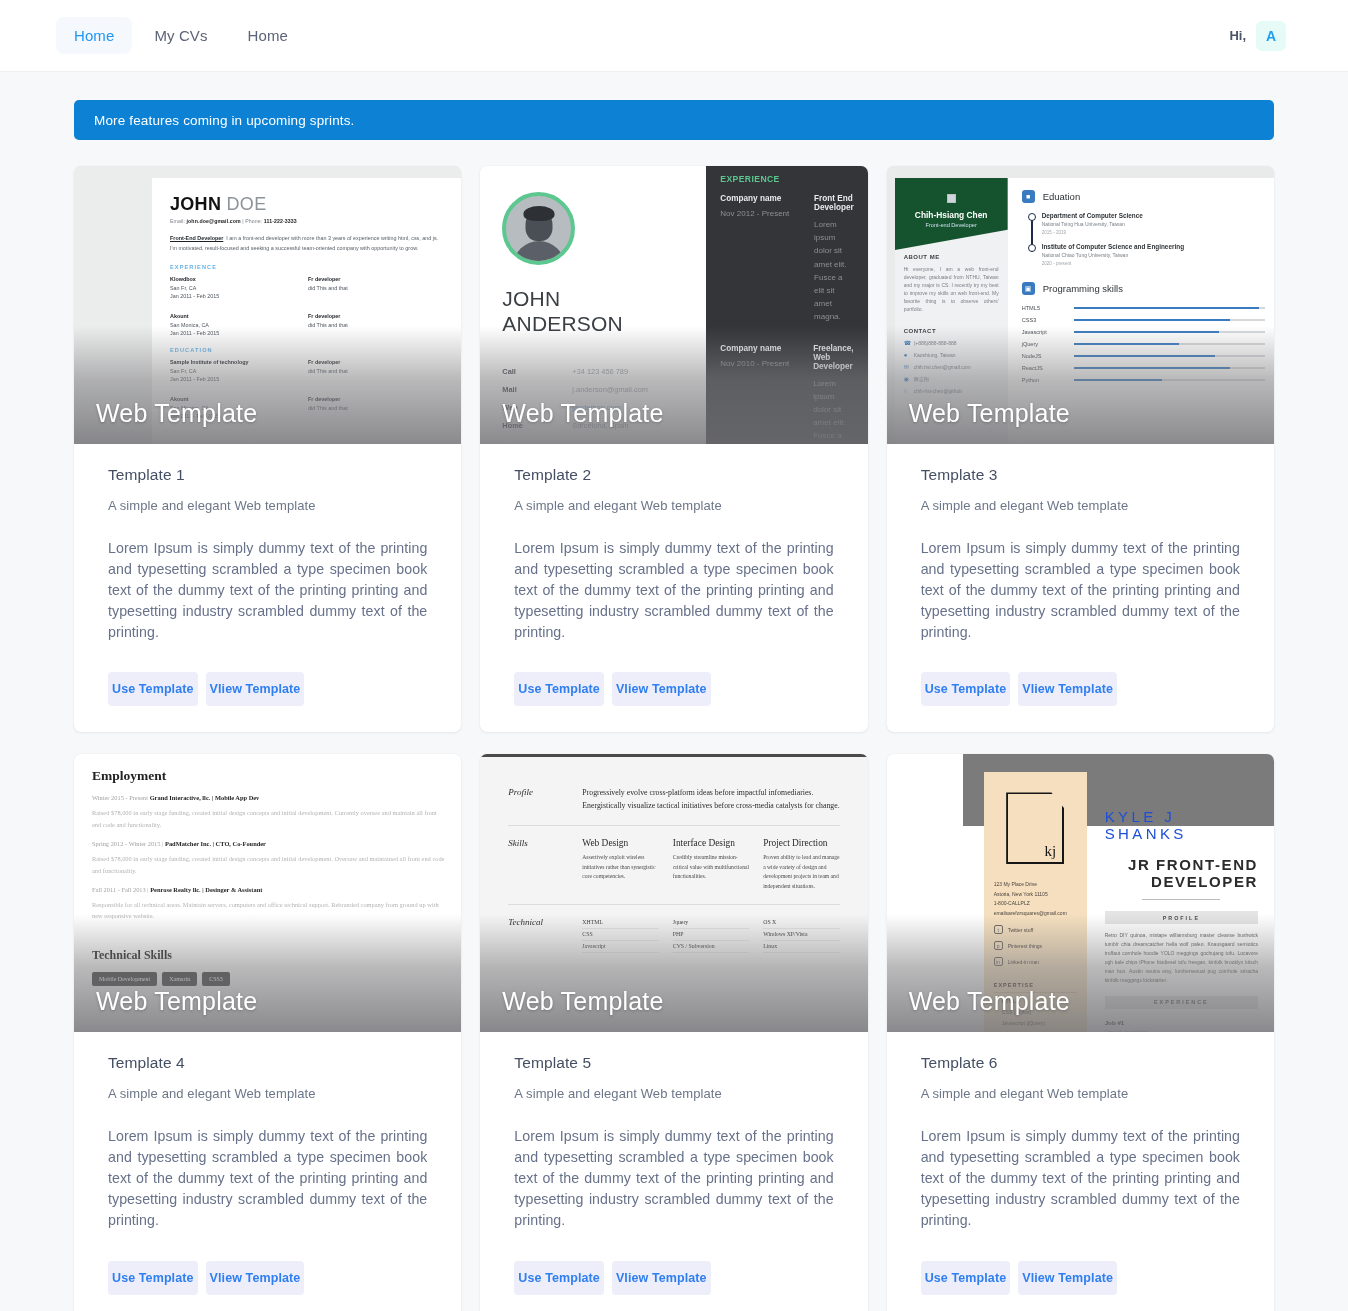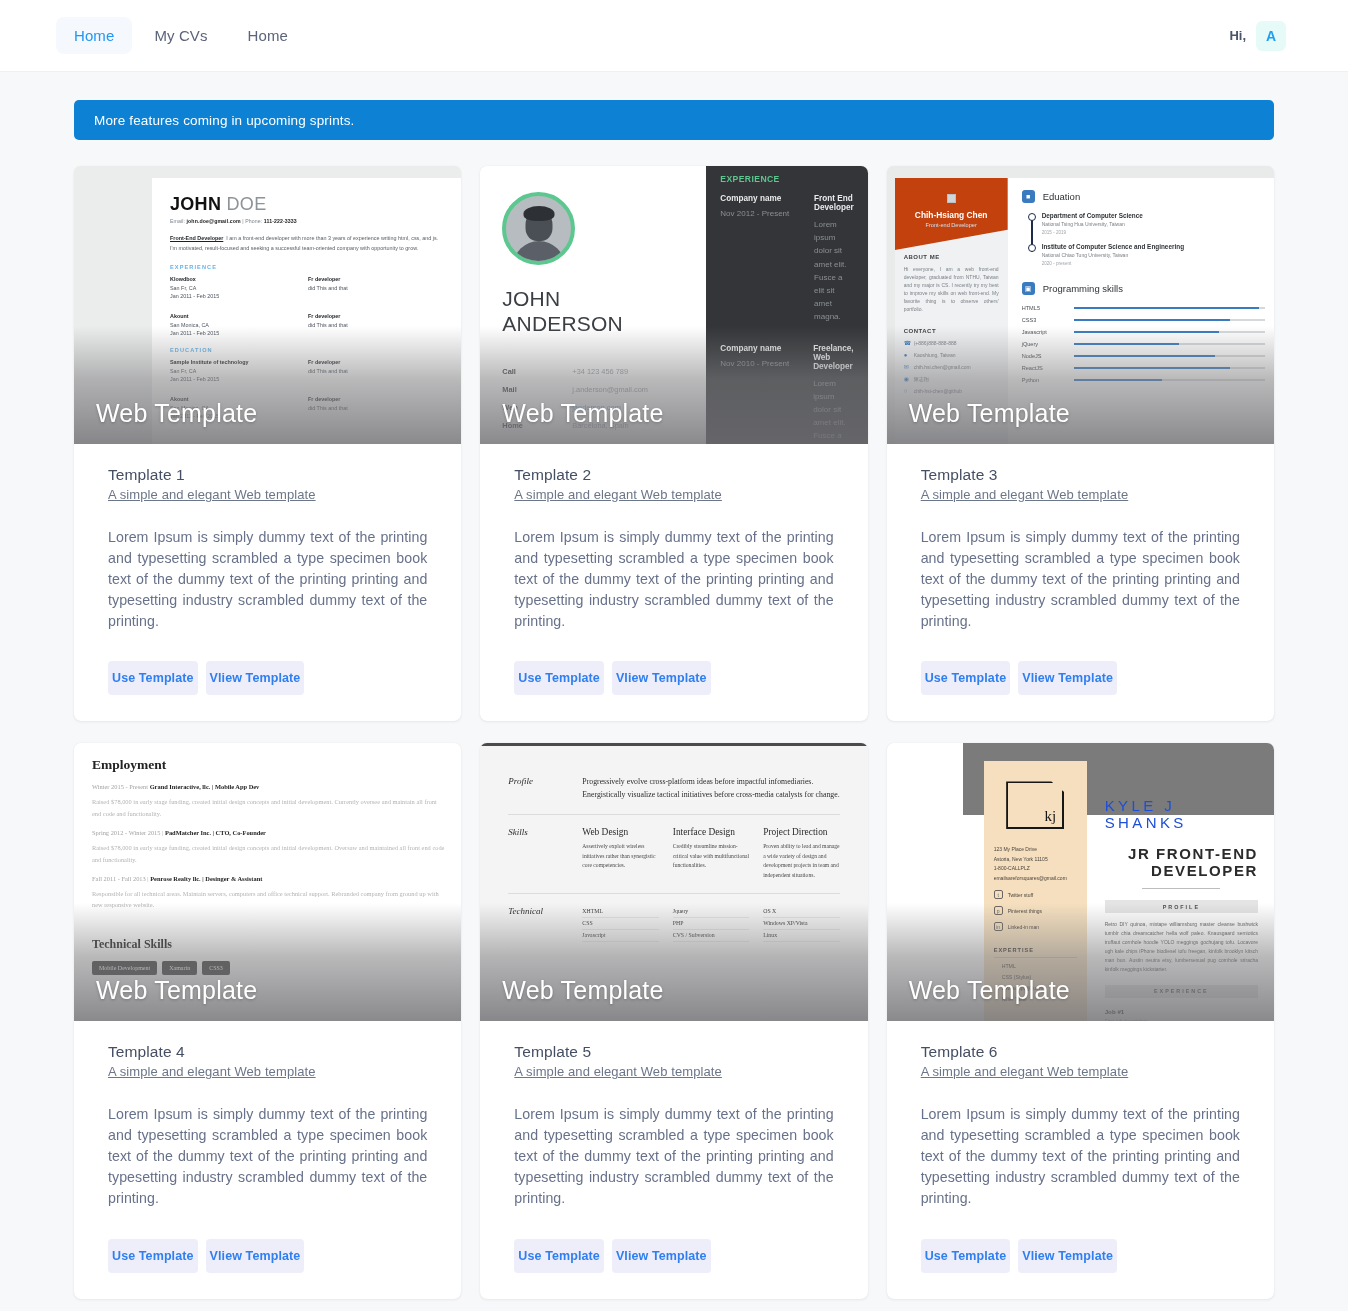--- a/index.html
+++ b/index.html
@@ -103,21 +103,21 @@
     font-size: 25px;
     font-weight: 400;
     letter-spacing: .2px;
     text-shadow: 0 1px 3px rgba(0,0,0,.25);
     pointer-events: none;
   }
 
   
   .card-body { padding: 22px 34px 26px 34px; flex: 1; display: flex; flex-direction: column; }
   .card-title { font-size: 15.5px; color: #454f63; font-weight: 500; letter-spacing: .1px; }
-  .card-sub { font-size: 13px; color: #6c7689; margin-top: 3px; letter-spacing: .1px; text-decoration: underline; }
+  .card-sub { font-size: 13px; color: #6c7689; margin-top: 14px; letter-spacing: .1px; }
   .card-desc {
     margin-top: 25px;
     font-size: 14.2px;
     line-height: 1.47;
     color: #67718a;
     text-align: justify;
     letter-spacing: .05px;
   }
   .btn-row { margin-top: 30px; display: flex; gap: 8px; }
   .btn {
@@ -175,21 +175,21 @@
   .t2-jr { flex: 1; }
   .t2-co { font-size: 8.2px; color: #e9ebec; font-weight: 600; }
   .t2-dt { font-size: 8px; color: #8b8f94; margin-top: 6px; }
   .t2-rt { font-size: 8.2px; color: #e9ebec; font-weight: 600; }
   .t2-rd { font-size: 8px; color: #8b8f94; margin-top: 6px; line-height: 1.65; }
 
   
   .t3-wrap { background: #e9eaea; width:100%; height:100%; }
   .t3-sheet { position:absolute; left: 8px; top: 12px; width: 384px; height: 300px; background:#fff; overflow:hidden; }
   .t3-side { position:absolute; left:0; top:0; width: 113px; height: 100%; background:#f0f1f2; }
-  .t3-blue { position:absolute; left:0; top:0; width:113px; height:72px; background:#c2410c; clip-path: polygon(0 0, 100% 0, 100% 72%, 0 100%); padding: 8px 10px; }
+  .t3-blue { position:absolute; left:0; top:0; width:113px; height:72px; background:#14532d; clip-path: polygon(0 0, 100% 0, 100% 72%, 0 100%); padding: 8px 10px; }
   .t3-img { width:9px; height:9px; background:#cfd5da; border:1px solid #b9c0c6; margin: 8px auto 0; }
   .t3-cname { color:#fff; font-size:8.4px; font-weight:700; text-align:center; margin-top:7px; }
   .t3-crole { color:#cfe0f2; font-size:5.6px; text-align:center; margin-top:2px; }
   .t3-sh { font-size:6px; color:#3c4044; font-weight:700; letter-spacing:.5px; margin:14px 0 5px 9px; }
   .t3-about { font-size:5px; color:#7a8187; line-height:1.62; margin:0 9px; text-align:justify; }
   .t3-ci { display:flex; align-items:center; gap:4px; margin:6px 0 0 9px; font-size:5px; color:#7a8187; }
   .t3-dot { width:6px; height:6px; color:#3a7bc0; font-size:6px; line-height:6px; }
   .t3-main { position:absolute; left:113px; top:0; right:0; height:100%; padding: 12px 14px; }
   .t3-mh { display:flex; align-items:center; gap:8px; margin-bottom: 9px; }
   .t3-mi { width:13px; height:13px; border-radius:3px; background:#3a7bc0; display:flex; align-items:center; justify-content:center; color:#fff; font-size:7px; }
@@ -237,21 +237,21 @@
   .t5-ch { font-size:9.4px; color:#2b2b2b; margin-bottom:5px; }
   .t5-cp { font-size:5.6px; color:#4a4a4a; line-height:1.72; }
   .t5-tc { flex:1; display:flex; gap:14px; font-size:5.8px; color:#3a3a3a; }
   .t5-tcol { flex:1; }
   .t5-tcol div { padding: 2.5px 0; border-bottom:1px solid #e2e2e2; }
 
   
   .t6-wrap { background:#fff; width:100%; height:100%; position:relative; }
   .t6-gray { position:absolute; left:76px; top:0; right:0; height: 72px; background:#7b7b7b; }
   .t6-card { position:absolute; left:97px; top: 18px; width: 103px; bottom: 0; background:#f5dfbe; padding: 14px 10px; }
-  .t6-logo { width:58px; height:48px; margin: 6px auto 0; border:2.2px solid #161616; clip-path: polygon(0 0, 78% 0, 100% 22%, 100% 100%, 0 100%); position:relative; }
+  .t6-logo { width:58px; height:72px; margin: 6px auto 0; border:2.2px solid #161616; clip-path: polygon(0 0, 78% 0, 100% 22%, 100% 100%, 0 100%); position:relative; }
   .t6-logo span { position:absolute; right:6px; bottom:2px; font-size:15px; color:#161616; font-family:"Liberation Serif", serif; }
   .t6-ad { font-size:5px; color:#4a4440; line-height:1.9; margin-top: 16px; }
   .t6-soc { display:flex; align-items:center; gap:5px; font-size:5px; color:#4a4440; margin-top: 7px; }
   .t6-si { width:9px; height:9px; border:.8px solid #6b6560; border-radius:2px; display:flex; align-items:center; justify-content:center; font-size:5px; color:#6b6560; }
   .t6-eh { font-size:5.6px; letter-spacing:1px; color:#3a332d; font-weight:700; margin-top: 16px; border-bottom:1px solid #d8c2a0; padding-bottom:4px; }
   .t6-el { font-size:5.2px; color:#4a4440; margin: 5px 0 0 8px; }
   .t6-main { position:absolute; left: 208px; top: 0; right: 0; bottom:0; padding: 54px 16px 0 10px; }
   .t6-nm { font-size: 15px; color:#1d4ed8; letter-spacing: 3.4px; }
   .t6-ro { font-size: 15px; color:#2b2b2b; letter-spacing: 1.6px; font-weight:700; text-align:right; margin-top: 14px; }
   .t6-rule { width: 78px; height:1px; background:#bdbdbd; margin: 9px auto 0; }

